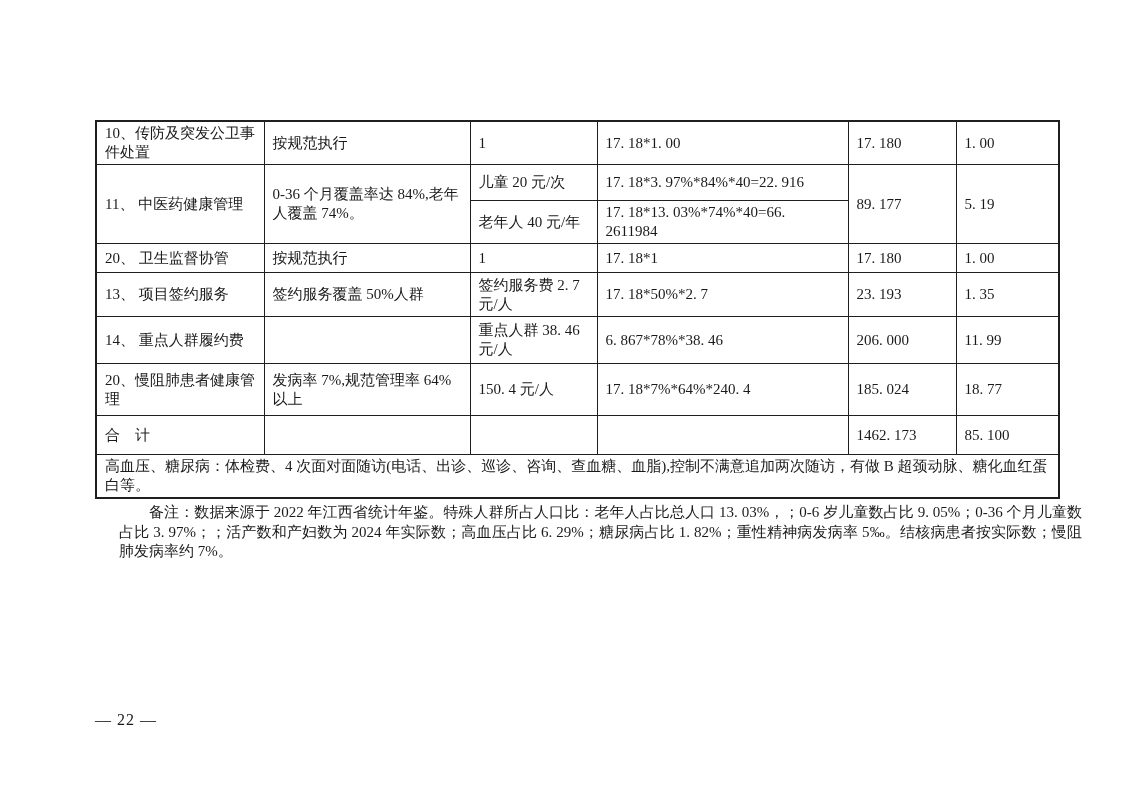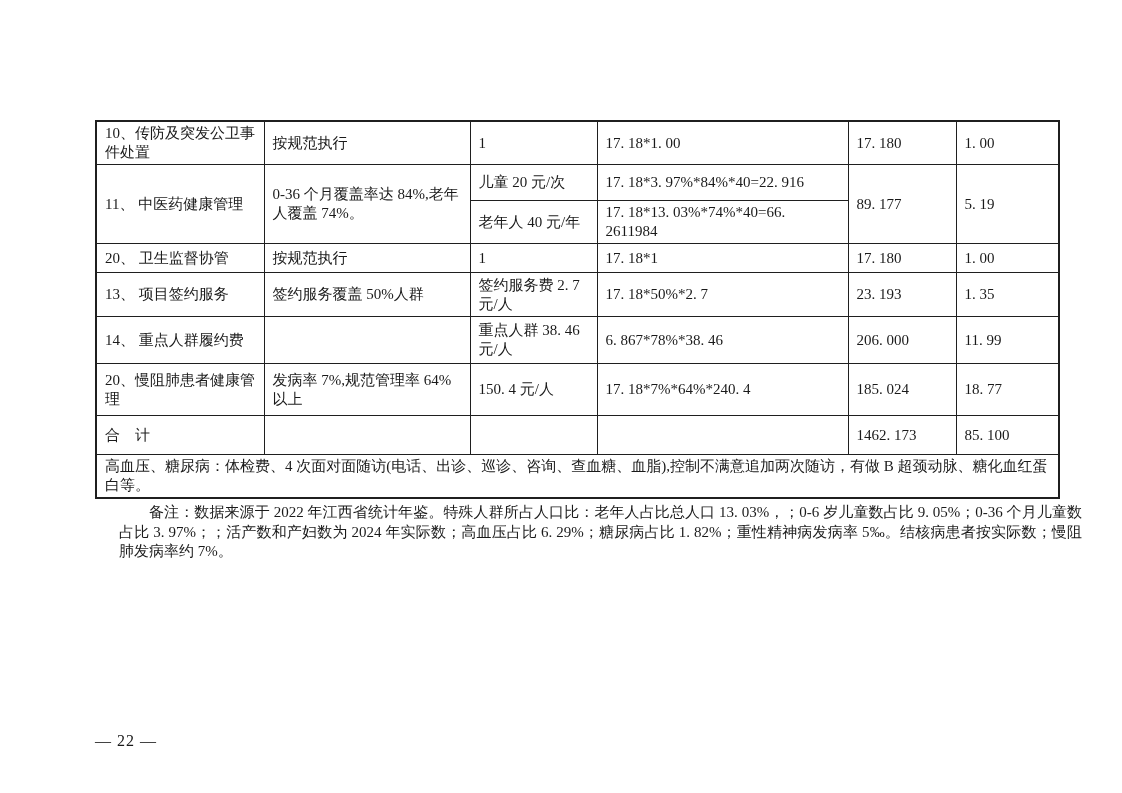--- a/index.html
+++ b/index.html
@@ -39,21 +39,21 @@
   }
   .remarks {
     position:absolute; left:95px; top:488px; width:963px;
     font-size:15px; line-height:19.5px;
     text-indent:2em;
     text-align:justify;
     margin-left:24px;
   }
   .pageno {
     position:absolute; left:95px; top:711px;
-    font-size:16px; letter-spacing:1px;margin-top:21px;
+    font-size:16px; letter-spacing:1px;
   }
 </style>
 </head>
 <body>
 
 <div class="page">
 
   <table class="fee">
     <colgroup>
       <col style="width:168px">

